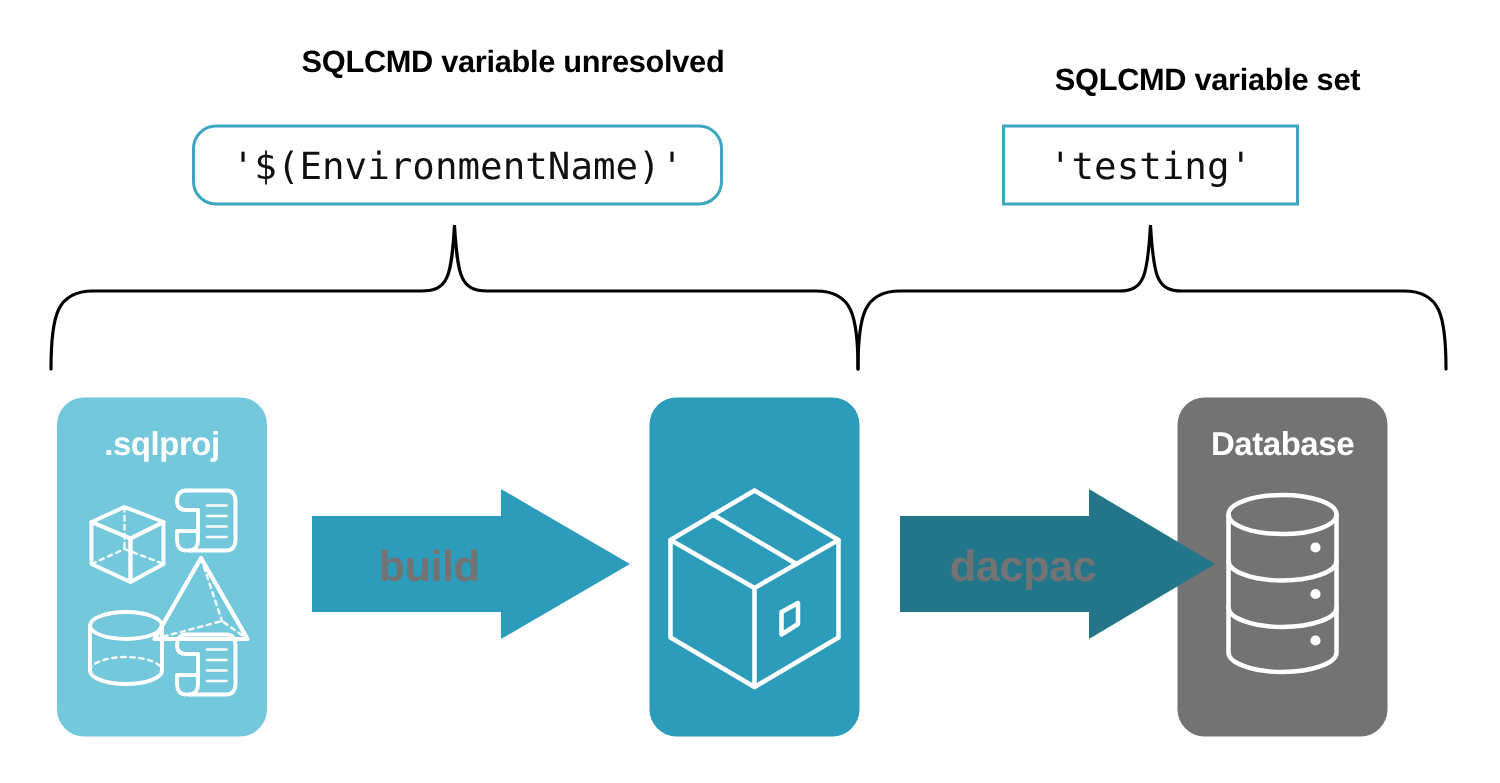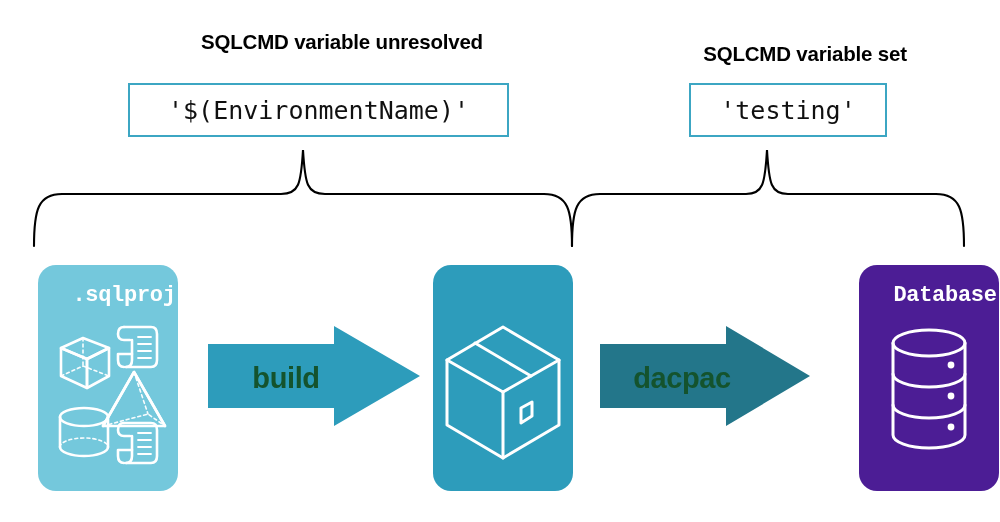--- a/index.html
+++ b/index.html
@@ -44,54 +44,53 @@
     border: 2.2px solid #3CA6C3;
     display: flex;
     align-items: center;
     justify-content: center;
     font-family: "DejaVu Sans Mono", monospace;
     font-size: 25px;
     color: #101010;
     letter-spacing: 0px;
     white-space: nowrap;
   }
-  #codebox-left  { left: 128px; top: 83px; width: 381px; height: 54px; }
-  #codebox-right { left: 668px; top: 83px; width: 198px; height: 54px; margin-left: 21px; }
+  #codebox-left  { left: 128px; top: 83px; width: 354px; height: 54px; border-radius: 16px; }
+  #codebox-right { left: 668px; top: 83px; width: 198px; height: 54px; }
 
   
   .brace-wrap { position: absolute; top: 148px; height: 100px; }
   #brace-left  { left: 28px;  width: 550px; }
   #brace-right { left: 566px; width: 404px; }
   .brace-wrap svg { display: block; width: 100%; height: 100%; overflow: visible; }
 
   
   .card {
     position: absolute;
     top: 265px;
     width: 140px;
     height: 226px;
     border-radius: 18px;
   }
   #card-sqlproj  { left: 38px;  background: #74C8DC; }
   #card-dacpac   { left: 433px; background: #2D9CBB; }
-  #card-database { left: 859px; background: #4c1d95; }
+  #card-database { left: 785px; background: #737373; }
 
   .card-title {
     position: absolute;
     top: 18px;
     left: 0;
     width: 100%;
     text-align: center;
     color: #ffffff;
-    font-family: Liberation Mono, monospace;
+    font-family: Liberation Sans, sans-serif;
     font-weight: bold;
     font-size: 22px;
     letter-spacing: -0.3px;
     white-space: nowrap;
-    padding-left: 16px;
   }
   .card-art {
     position: absolute;
     left: 0;
     top: 48px;
     width: 140px;
     height: 170px;
   }
   .card-art svg { display: block; width: 100%; height: 100%; }
 
@@ -102,21 +101,21 @@
     height: 108px;
   }
   #arrow-build  { left: 206px; width: 216px; }
   #arrow-deploy { left: 598px; width: 214px; }
   .arrow svg { display: block; width: 100%; height: 100%; overflow: visible; }
   .arrow-label {
     position: absolute;
     top: 358px;
     height: 40px;
     line-height: 40px;
-    color: #14532d;
+    color: #737373;
     font-family: "Liberation Sans", sans-serif;
     font-weight: bold;
     font-size: 29px;
     letter-spacing: -0.4px;
     white-space: nowrap;
     text-align: center;
   }
   #label-build  { left: 206px; width: 160px; }
   #label-deploy { left: 598px; width: 168px; }
 </style>

